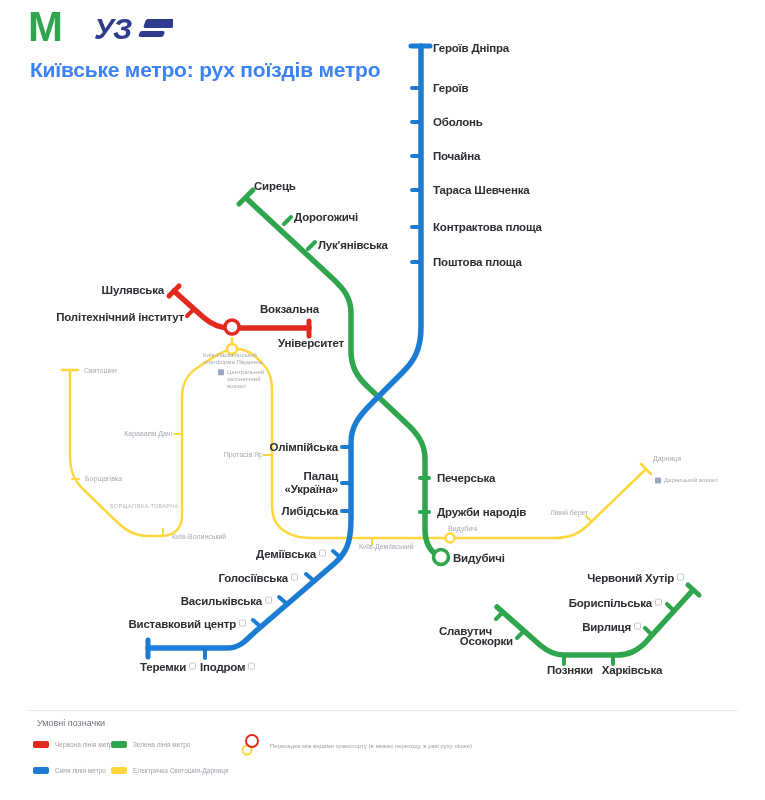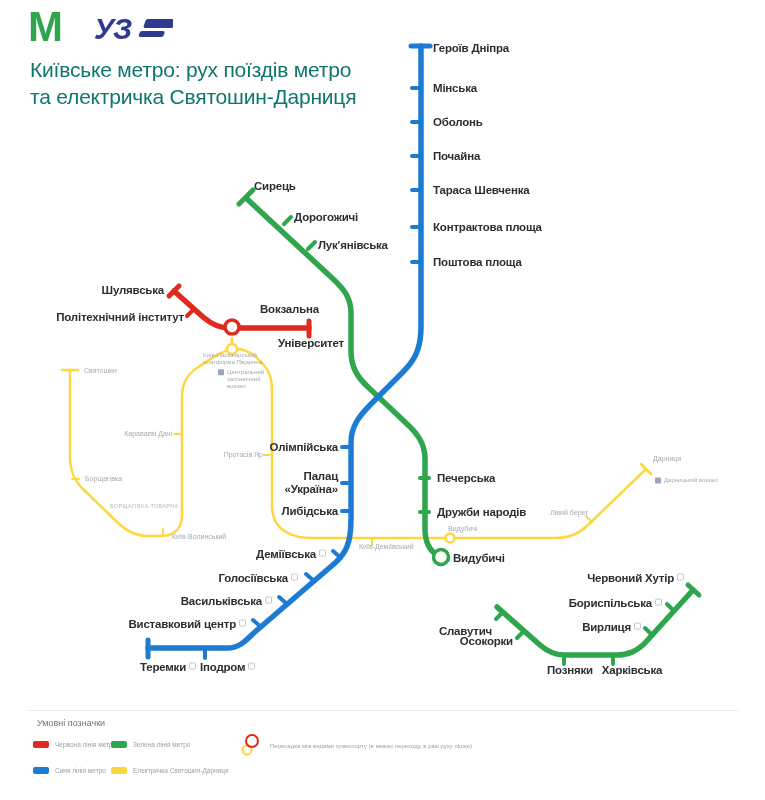--- a/index.html
+++ b/index.html
@@ -2,22 +2,22 @@
 <html><head>
 <meta charset="utf-8">
 <style>
   html,body{margin:0;padding:0;background:#fff;}
   .stage{position:relative;width:765px;height:800px;background:#fff;overflow:hidden;
          font-family:"Liberation Sans",sans-serif;}
   
   .logo-m{position:absolute;left:28px;top:6px;font-size:42px;font-weight:900;line-height:1;}
   .logo-uz{position:absolute;left:94px;top:14px;display:flex;align-items:center;}
   .logo-uz .uz-txt{font-size:30px;font-weight:900;font-style:italic;line-height:1;letter-spacing:-1px;}
-  .page-title{position:absolute;left:30px;top:56px;margin:0;font-size:21px;font-weight:400;
-              color:#0f766e;line-height:1.3;letter-spacing:-0.2px;}
+  .page-title{position:absolute;left:30px;top:56px;margin:0;font-size:21px;font-weight:700;
+              color:#3b82f6;line-height:1.3;letter-spacing:-0.2px;}
   
   #map-svg{position:absolute;left:0;top:0;}
   #labels{position:absolute;left:0;top:0;width:765px;height:800px;pointer-events:none;}
   .lbl{position:absolute;white-space:nowrap;line-height:1.12;}
   .lbl .ln{display:block;}
   .m{font-size:11.5px;font-weight:700;color:#2b2e33;letter-spacing:-0.2px;}
   .r{font-size:7px;color:#a4aab2;}
   .rc{font-size:5.5px;color:#b2b7be;text-transform:uppercase;letter-spacing:0.3px;}
   .r2{font-size:6px;color:#a4aab2;line-height:1.2;}
   .acc{display:inline-block;width:5px;height:5px;border:1px solid #c4c8ce;border-radius:1.5px;
@@ -48,21 +48,20 @@
     <span class="uz-txt" style="color: rgb(46, 59, 143);">УЗ</span>
     <svg width="42" height="26">
       <g transform="skewX(-18)" fill="#2e3b8f">
         <rect x="16" y="3" width="30" height="9" rx="2"></rect>
         <rect x="14" y="15" width="25" height="6" rx="2"></rect>
       </g>
     </svg>
   </span>
   <h1 class="page-title">
     <span>Київське метро: рух поїздів метро</span><br>
-    <span>та електричка Святошин-Дарниця</span>
   </h1>
 
   <svg id="map-svg" width="765" height="800">
 
     <g fill="none" stroke="#ffd63c" stroke-linecap="round" stroke-linejoin="round">
       <path stroke-width="2.5" d="M 70,370 L 70,456 C 70,471 74,481 84,490 L 118,523 C 127,531 135,536 149,536 L 160,536 C 174,536 182,529 182,515 L 182,397 C 182,382 188,373 200,366 L 212,358 C 221,353 226,350 232,349 C 243,348 251,352 258,359 L 263,364 C 270,372 272,379 272,392 L 272,505 C 272,519 277,528 288,533 C 295,537 302,538 312,538 L 553,538 C 570,538 579,534 589,524 L 645,470"></path>
       <line stroke-width="2.5" x1="232" y1="338" x2="232" y2="348"></line>
       <line stroke-width="2.5" x1="62" y1="370" x2="78" y2="370"></line>
       <line stroke-width="2.5" x1="641" y1="464" x2="651" y2="474"></line>
       <line stroke-width="2" x1="72" y1="479" x2="79" y2="479"></line>
@@ -118,21 +117,21 @@
     </g>
 
     <circle cx="232" cy="349" r="5" fill="#ffffff" stroke="#ffd63c" stroke-width="2.5"></circle>
     <circle cx="450" cy="538" r="4.5" fill="#ffffff" stroke="#ffd63c" stroke-width="2.5"></circle>
     <circle cx="232" cy="327" r="7" fill="#ffffff" stroke="#e12a1f" stroke-width="3.5"></circle>
     <circle cx="441" cy="557" r="7.5" fill="#ffffff" stroke="#2fa54d" stroke-width="3.5"></circle>
   </svg>
 
   <div id="labels">
       <div class="lbl m" style="left: 433px; top: 48px; transform: translateY(-50%);">Героїв Дніпра</div>
-      <div class="lbl m" style="left: 433px; top: 88px; transform: translateY(-50%);">Мінська</div>
+      <div class="lbl m" style="left: 433px; top: 88px; transform: translateY(-50%);">Героїв</div>
       <div class="lbl m" style="left: 433px; top: 122px; transform: translateY(-50%);">Оболонь</div>
       <div class="lbl m" style="left: 433px; top: 156px; transform: translateY(-50%);">Почайна</div>
       <div class="lbl m" style="left: 433px; top: 190px; transform: translateY(-50%);">Тараса Шевченка</div>
       <div class="lbl m" style="left: 433px; top: 227px; transform: translateY(-50%);">Контрактова площа</div>
       <div class="lbl m" style="left: 433px; top: 262px; transform: translateY(-50%);">Поштова площа</div>
       <div class="lbl m" style="left: 254px; top: 186px; transform: translateY(-50%);">Сирець</div>
       <div class="lbl m" style="left: 294px; top: 217px; transform: translateY(-50%);">Дорогожичі</div>
       <div class="lbl m" style="left: 318px; top: 245px; transform: translateY(-50%);">Лук'янівська</div>
       <div class="lbl m" style="right: 601px; text-align: right; top: 290px; transform: translateY(-50%);">Шулявська</div>
       <div class="lbl m" style="right: 581px; text-align: right; top: 317px; transform: translateY(-50%);">Політехнічний інститут</div>

